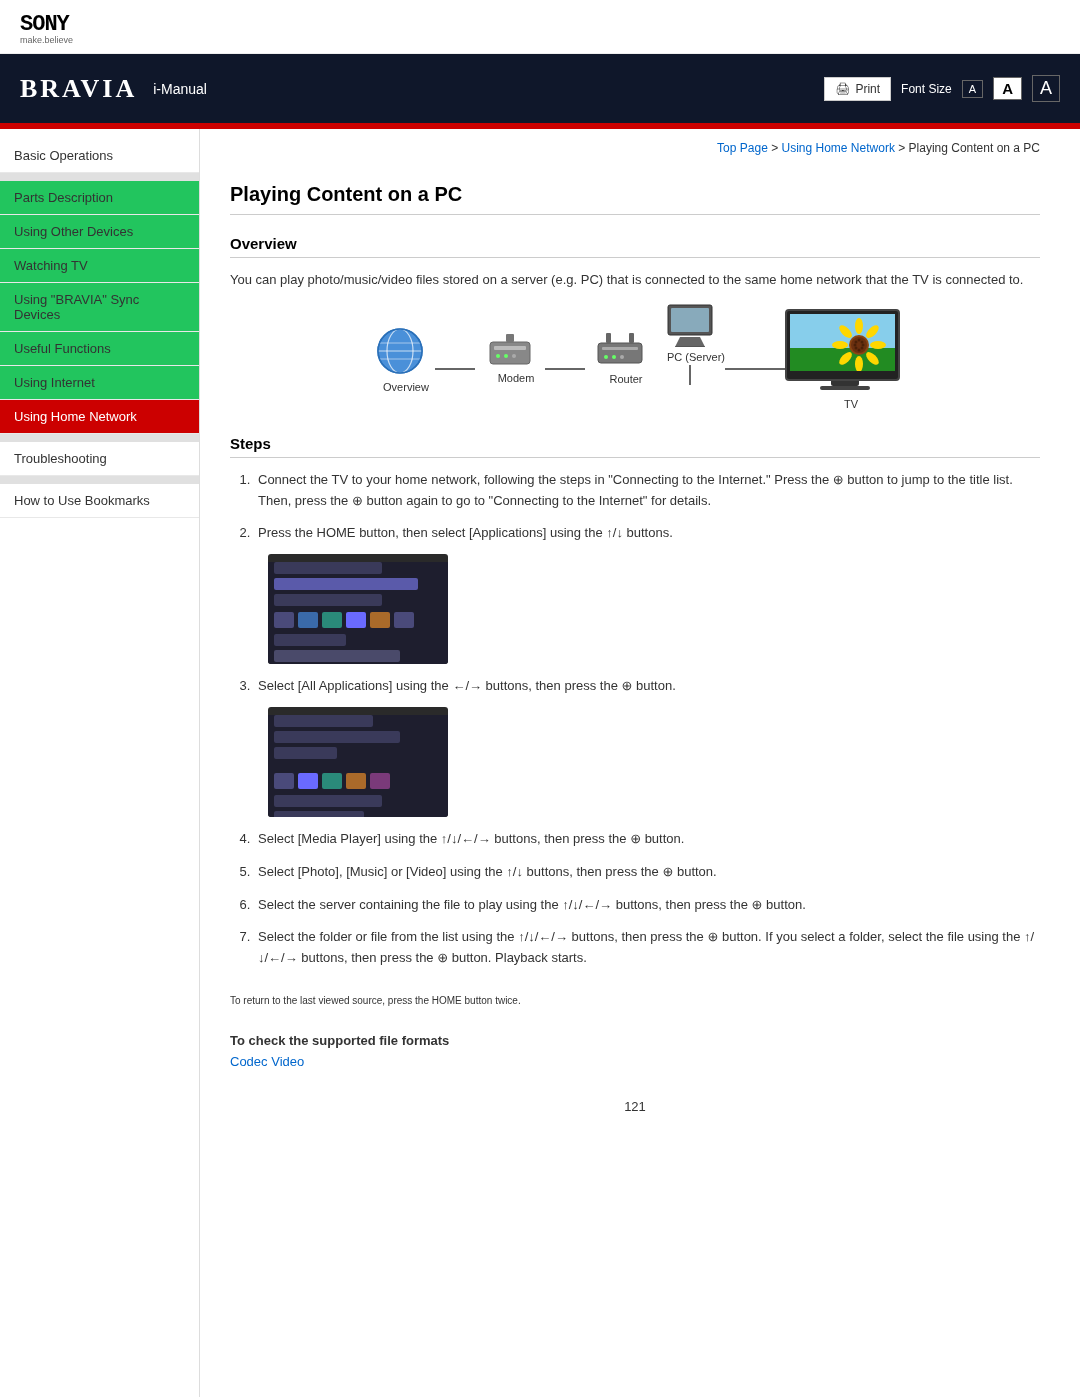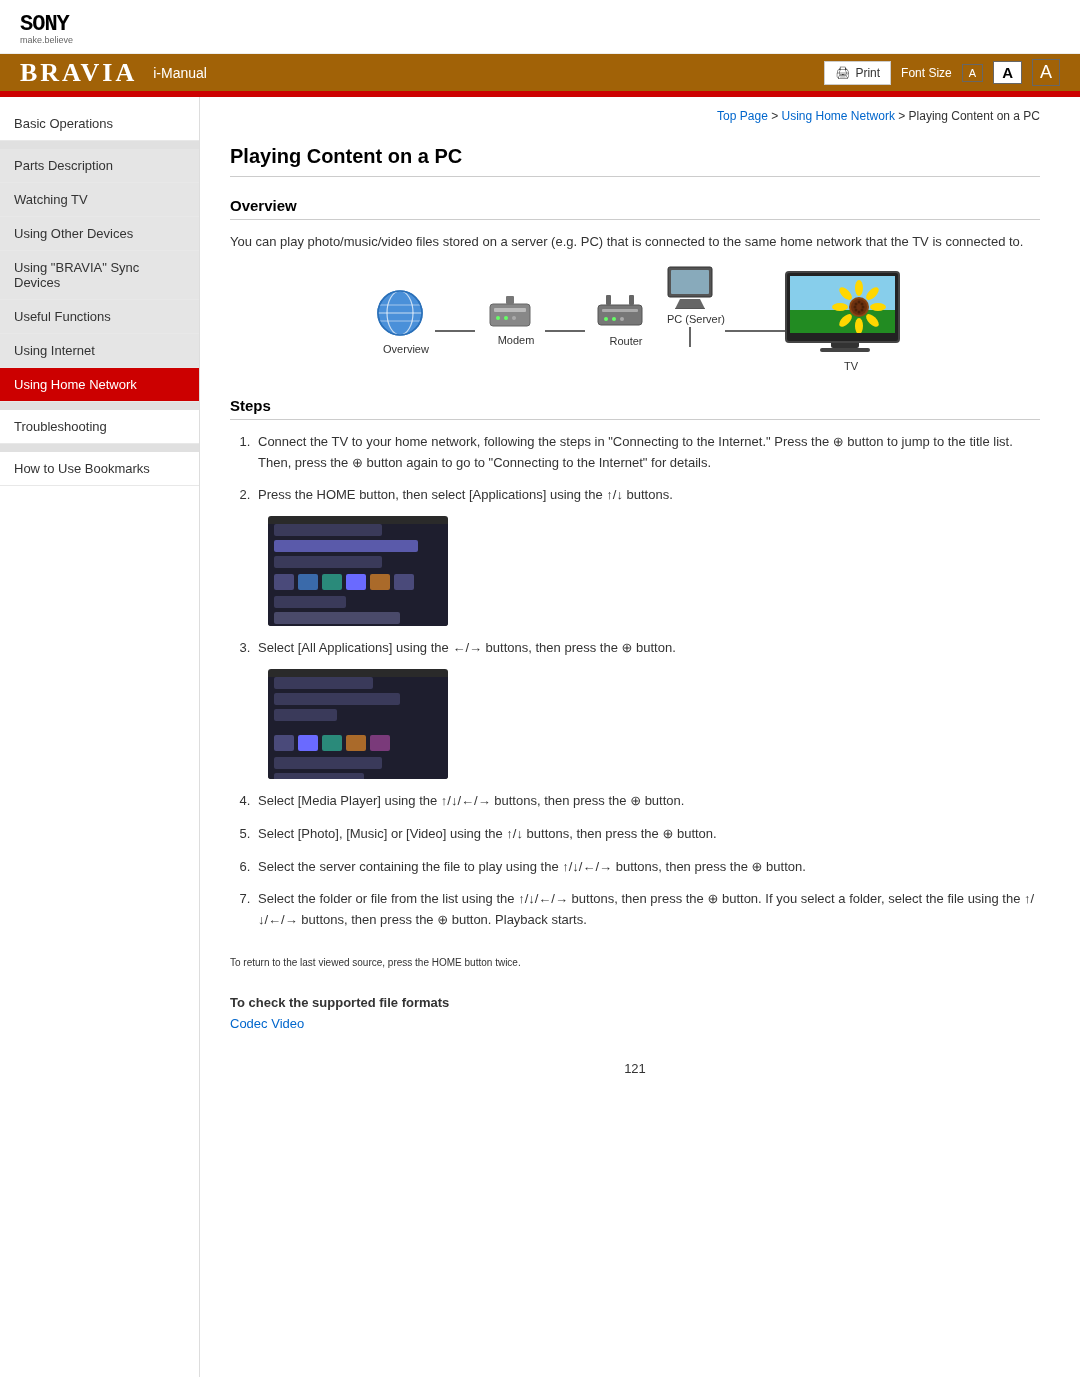--- a/index.html
+++ b/index.html
@@ -27,26 +27,26 @@
     }
     .sony-tagline {
       font-size: 9px;
       color: #666;
       display: block;
       margin-top: -2px;
     }
 
     
     .bravia-bar {
-      background: #a16207;
+      background: #0f172a;
       padding: 0 20px;
       display: flex;
       align-items: center;
       justify-content: space-between;
-      height: 37px;
+      height: 69px;
     }
     .bravia-left {
       display: flex;
       align-items: center;
       gap: 16px;
     }
     .bravia-logo {
       color: #fff;
       font-size: 26px;
       font-weight: bold;
@@ -116,21 +116,21 @@
       min-width: 200px;
       border-right: 1px solid #ddd;
       padding-top: 10px;
     }
     .sidebar-item {
       padding: 9px 14px;
       font-size: 13px;
       color: #333;
       cursor: pointer;
       border-bottom: 1px solid #e8e8e8;
-      background: #e5e5e5;
+      background: #22c55e;
     }
     .sidebar-item.active {
       background: #cc0000;
       color: #fff;
     }
     .sidebar-item.top-level {
       background: #fff;
       font-weight: normal;
     }
     .sidebar-divider {
@@ -141,21 +141,21 @@
     
     .content {
       flex: 1;
       padding: 12px 40px 40px 30px;
     }
 
     
     .breadcrumb {
       font-size: 12px;
       color: #0066cc;
-      margin-bottom: 22px;
+      margin-bottom: 28px;
       text-align: right;
     }
     .breadcrumb span {
       color: #333;
     }
     .breadcrumb a {
       color: #0066cc;
       text-decoration: none;
     }
 
@@ -326,24 +326,24 @@
 
   <div class="sidebar">
     <div class="sidebar-item top-level">
       <span>Basic Operations</span>
     </div>
     <div class="sidebar-divider"></div>
     <div class="sidebar-item">
       <span>Parts Description</span>
     </div>
     <div class="sidebar-item">
+      <span>Using Other Devices</span>
+    </div>
+    <div class="sidebar-item">
       <span>Watching TV</span>
-    </div>
-    <div class="sidebar-item">
-      <span>Using Other Devices</span>
     </div>
     <div class="sidebar-item">
       <span>Using "BRAVIA" Sync Devices</span>
     </div>
     <div class="sidebar-item">
       <span>Useful Functions</span>
     </div>
     <div class="sidebar-item">
       <span>Using Internet</span>
     </div>

